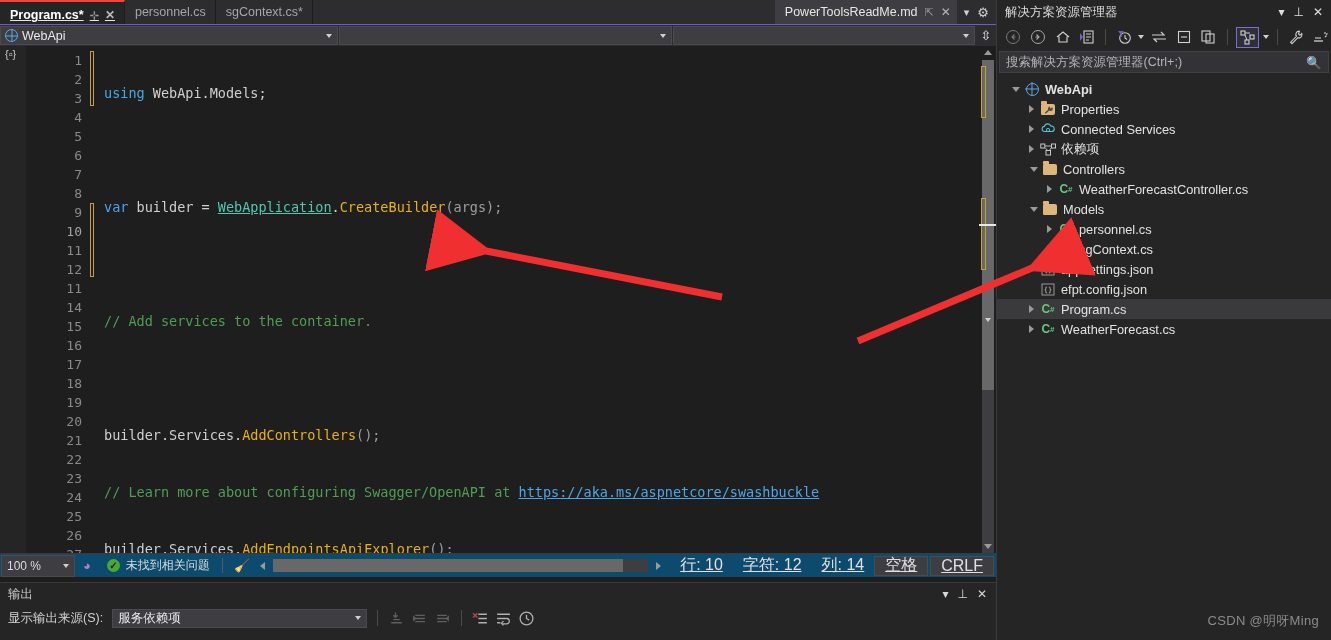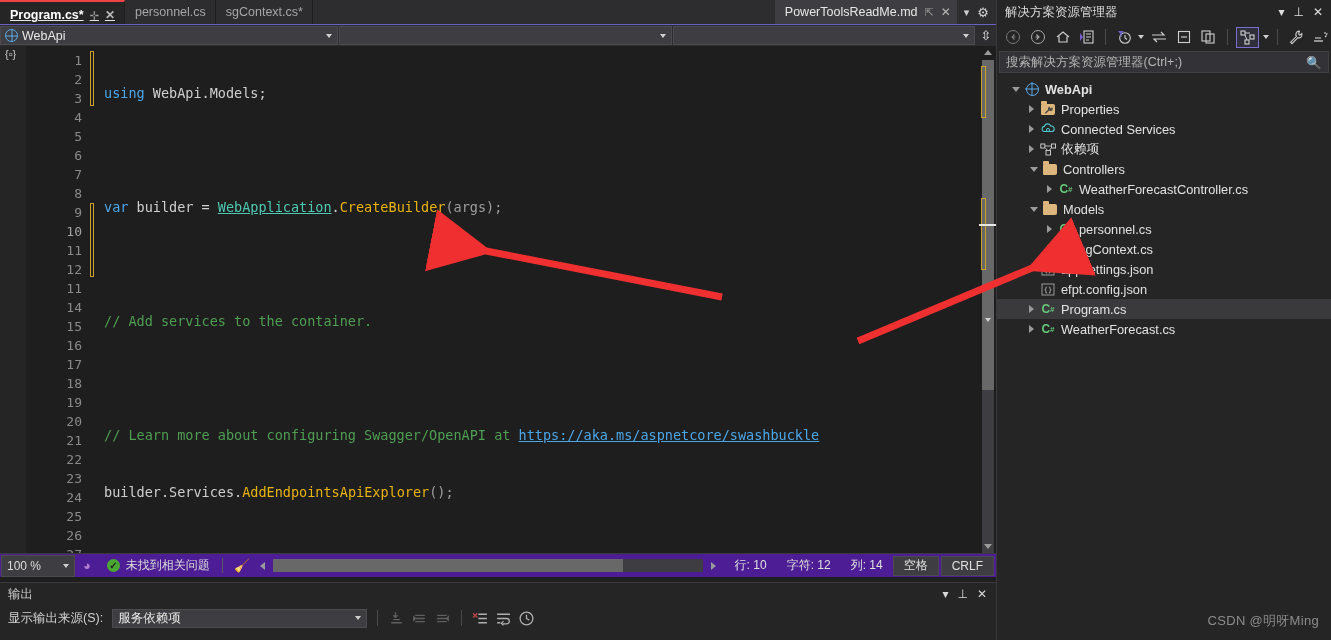--- a/index.html
+++ b/index.html
@@ -151,21 +151,21 @@
   .vs-mark {
     position: absolute; left: 2px; width: 5px; border: 1px solid #c9a227;
   }
   #vs-caret {
     position: absolute; left: 0px; width: 17px; height: 2px;
     background: #e8e8e8; top: 178px;
   }
 
   
   #ed-status {
-    height: 24px; background: #4c1d95; display: flex; align-items: center;
+    height: 24px; background: #0c4a6e; display: flex; align-items: center;
     font-size: 12px; color: #dcdcdc; border-top: 1px solid #3a3a3c;
   }
   .zoom-box {
     width: 74px; height: 22px; background: #3e3e42; border: 1px solid #4a4a4f;
     display: flex; align-items: center; padding: 0 5px; position: relative;
     margin-left: 1px; font-size: 12px;
   }
   #st-issues { display: flex; align-items: center; gap: 6px; margin-left: 16px; }
   .check-ico {
     width: 13px; height: 13px; border-radius: 50%; background: #4aa832;
@@ -188,21 +188,21 @@
   .hs-left {
     position: absolute; left: 3px; width: 0; height: 0;
     border-top: 4px solid transparent; border-bottom: 4px solid transparent;
     border-right: 5px solid #9a9a9a;
   }
   .hs-right {
     position: absolute; right: 3px; width: 0; height: 0;
     border-top: 4px solid transparent; border-bottom: 4px solid transparent;
     border-left: 5px solid #9a9a9a;
   }
-  .st-item { padding: 0 10px; font-size: 12px; color: #e0e0e0; white-space: nowrap; }
+  .st-item { padding: 0 10px; font-size: 16px; color: #e0e0e0; white-space: nowrap; text-decoration: underline; }
   .st-item.boxed {
     background: #3e3e42; border: 1px solid #4a4a4f; height: 20px;
     display: flex; align-items: center; margin-right: 2px;
   }
 
   
   #output-pane {
     position: absolute; left: 0; bottom: 0; width: 996px; height: 58px;
     background: #252526; border-top: 1px solid #3a3a3c;
   }
@@ -389,20 +389,21 @@
         <div class="chg" style="top:157px;height:74px;"></div>
       </div>
 
       <div id="codelines">
         <div class="cl"><span class="kw">using</span><span class="id"> WebApi.Models;</span></div>
         <div class="cl"></div>
         <div class="cl"><span class="kwv">var</span><span class="id"> builder = </span><span class="type">WebApplication</span><span class="pun">.</span><span class="fn">CreateBuilder</span><span class="par">(args);</span></div>
         <div class="cl"></div>
         <div class="cl"><span class="cmt">// Add services to the container.</span></div>
         <div class="cl"></div>
+        <div class="cl"><span class="id">builder</span><span class="pun">.</span><span class="id">Services</span><span class="pun">.</span><span class="fn">AddControllers</span><span class="par">();</span></div>
         <div class="cl"><span class="cmt">// Learn more about configuring Swagger/OpenAPI at </span><span class="lnk">https://aka.ms/aspnetcore/swashbuckle</span></div>
         <div class="cl"><span class="id">builder</span><span class="pun">.</span><span class="id">Services</span><span class="pun">.</span><span class="fn">AddEndpointsApiExplorer</span><span class="par">();</span></div>
         
         
         
         
         
         
         
         

